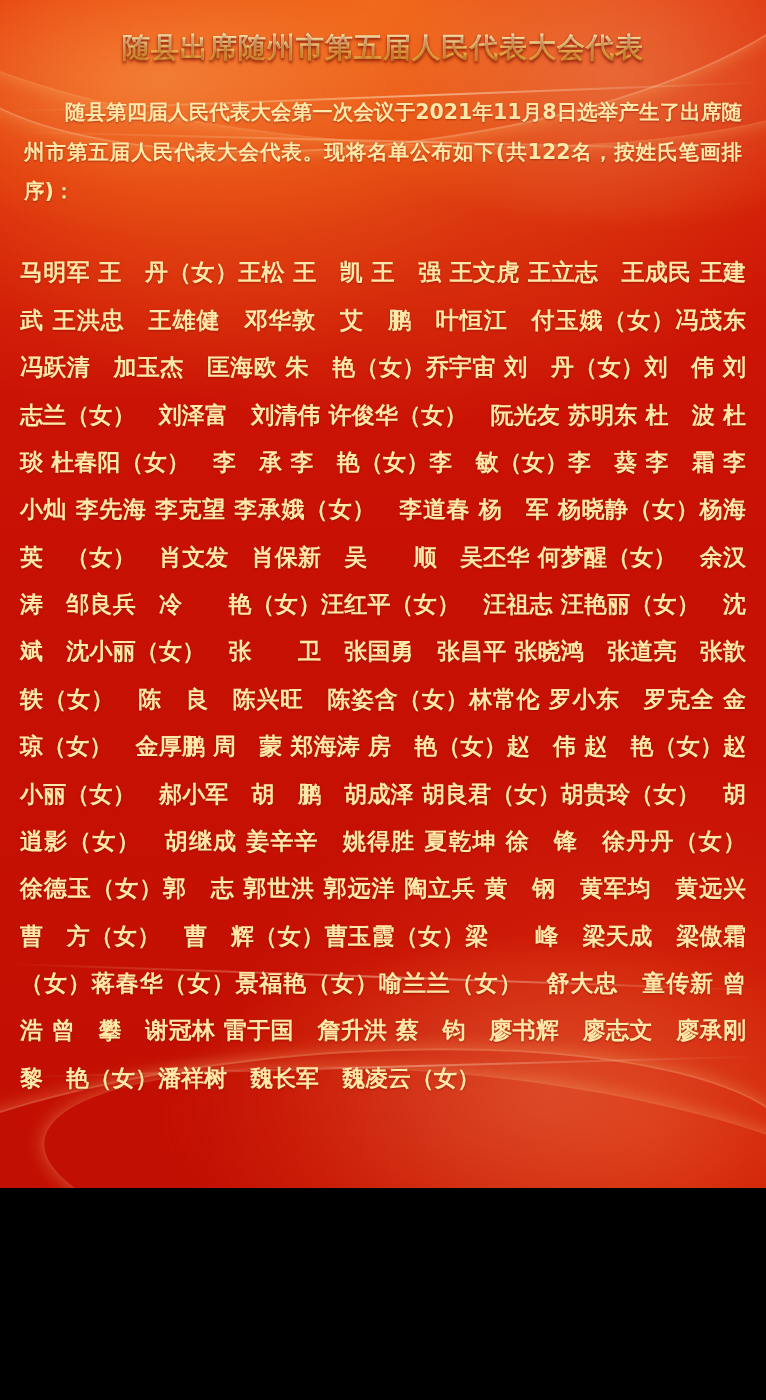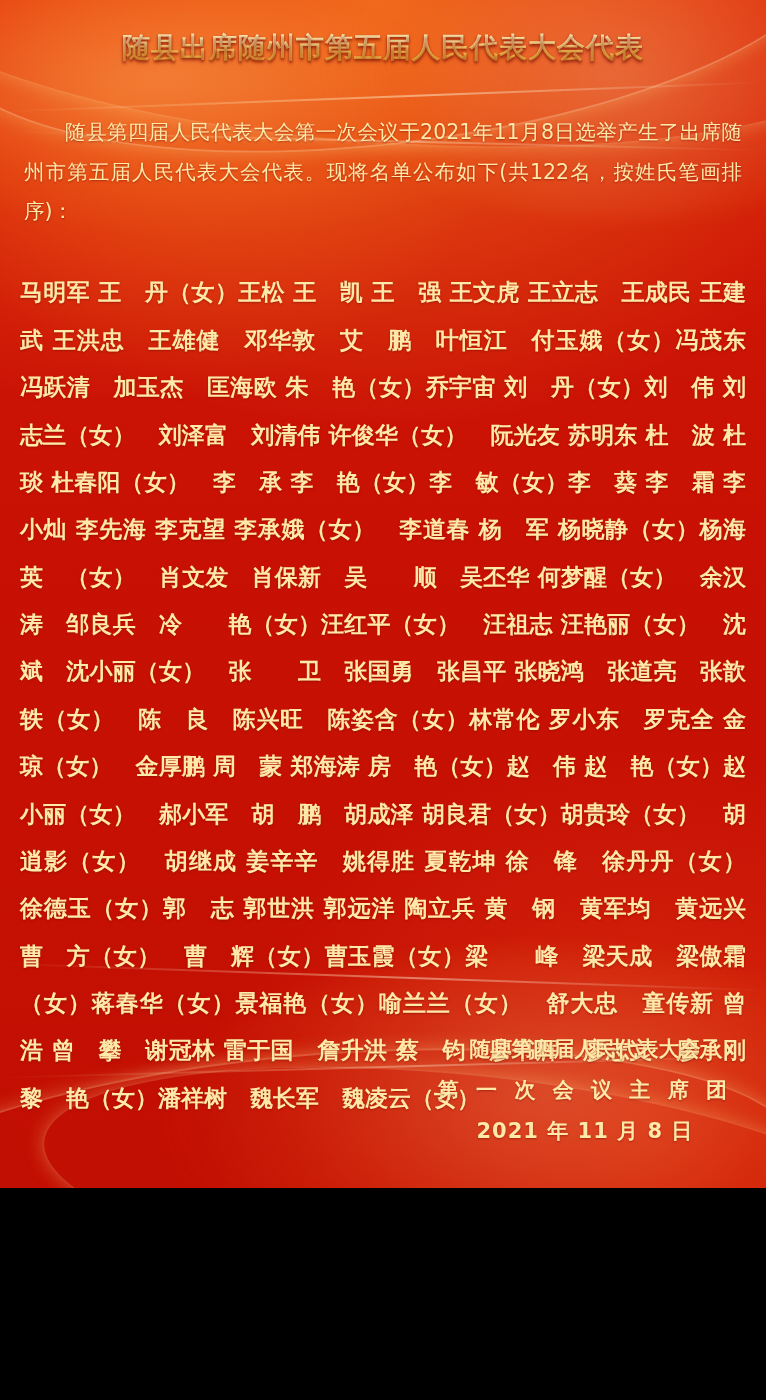--- a/index.html
+++ b/index.html
@@ -85,24 +85,24 @@
     -webkit-text-fill-color: transparent;
     text-shadow: 0 2px 3px rgba(120,10,0,.45);
     filter: drop-shadow(0 1px 1px rgba(110,8,0,.5));
   }
   .title-line.second {
     letter-spacing: 14px;
     padding-left: 14px;
   }
 
   .intro {
-    margin: 44px 6px 0 6px;
+    margin: 24px 6px 0 6px;
     font-size: 20.5px;
     line-height: 1.92;
-    font-weight: normal;
+    font-weight: bold;
     color: #ffe9a8;
     text-indent: 2em;
     text-shadow: 0 1px 2px rgba(120,10,0,.5);
     text-align: justify;
   }
 
   .names {
     margin: 38px 2px 0 2px;
     font-size: 23px;
     line-height: 2.06;
@@ -150,19 +150,14 @@
     <div class="title-block">
       <div class="title-line">随县出席随州市第五届人民代表大会代表</div>
     </div>
 
     <div class="intro">随县第四届人民代表大会第一次会议于2021年11月8日选举产生了出席随州市第五届人民代表大会代表。现将名单公布如下(共122名，按姓氏笔画排序)：</div>
 
     <div class="names">马明军 王　丹（女）王松 王　凯 王　强 王文虎 王立志　王成民 王建武 王洪忠　王雄健　邓华敦　艾　鹏　叶恒江　付玉娥（女）冯茂东 冯跃清　加玉杰　匡海欧 朱　艳（女）乔宇宙 刘　丹（女）刘　伟 刘志兰（女）　刘泽富　刘清伟 许俊华（女）　阮光友 苏明东 杜　波 杜　琰 杜春阳（女）　李　承 李　艳（女）李　敏（女）李　葵 李　霜 李小灿 李先海 李克望 李承娥（女）　李道春 杨　军 杨晓静（女）杨海英　（女）　肖文发　肖保新　吴　　顺　吴丕华 何梦醒（女）　余汉涛　邹良兵　冷　　艳（女）汪红平（女）　汪祖志 汪艳丽（女）　沈　　斌　沈小丽（女）　张　　卫　张国勇　张昌平 张晓鸿　张道亮　张歆轶（女）　陈　良　陈兴旺　陈姿含（女）林常伦 罗小东　罗克全 金　琼（女）　金厚鹏 周　蒙 郑海涛 房　艳（女）赵　伟 赵　艳（女）赵小丽（女）　郝小军　胡　鹏　胡成泽 胡良君（女）胡贵玲（女）　胡逍影（女）　胡继成 姜辛辛　姚得胜 夏乾坤 徐　锋　徐丹丹（女）　徐德玉（女）郭　志 郭世洪 郭远洋 陶立兵 黄　钢　黄军均　黄远兴　曹　方（女）　曹　辉（女）曹玉霞（女）梁　　峰　梁天成　梁傲霜（女）蒋春华（女）景福艳（女）喻兰兰（女）　舒大忠　童传新 曾　浩 曾　攀　谢冠林 雷于国　詹升洪 蔡　钧　廖书辉　廖志文　廖承刚　黎　艳（女）潘祥树　魏长军　魏凌云（女）</div>
 
   </div>
 
-  <div class="signature">
-    <div>随县第四届人民代表大会</div>
-    <div class="sig-line2">第 一 次 会 议 主 席 团</div>
-    <div class="sig-date">2021 年 11 月 8 日</div>
-  </div>
 
 </div>
 
 </body></html>

